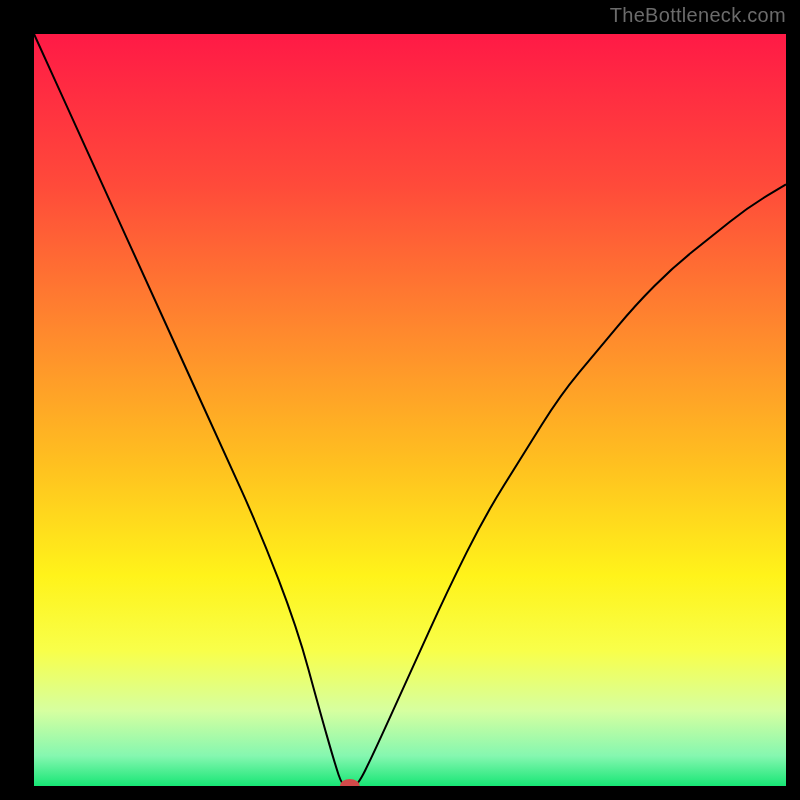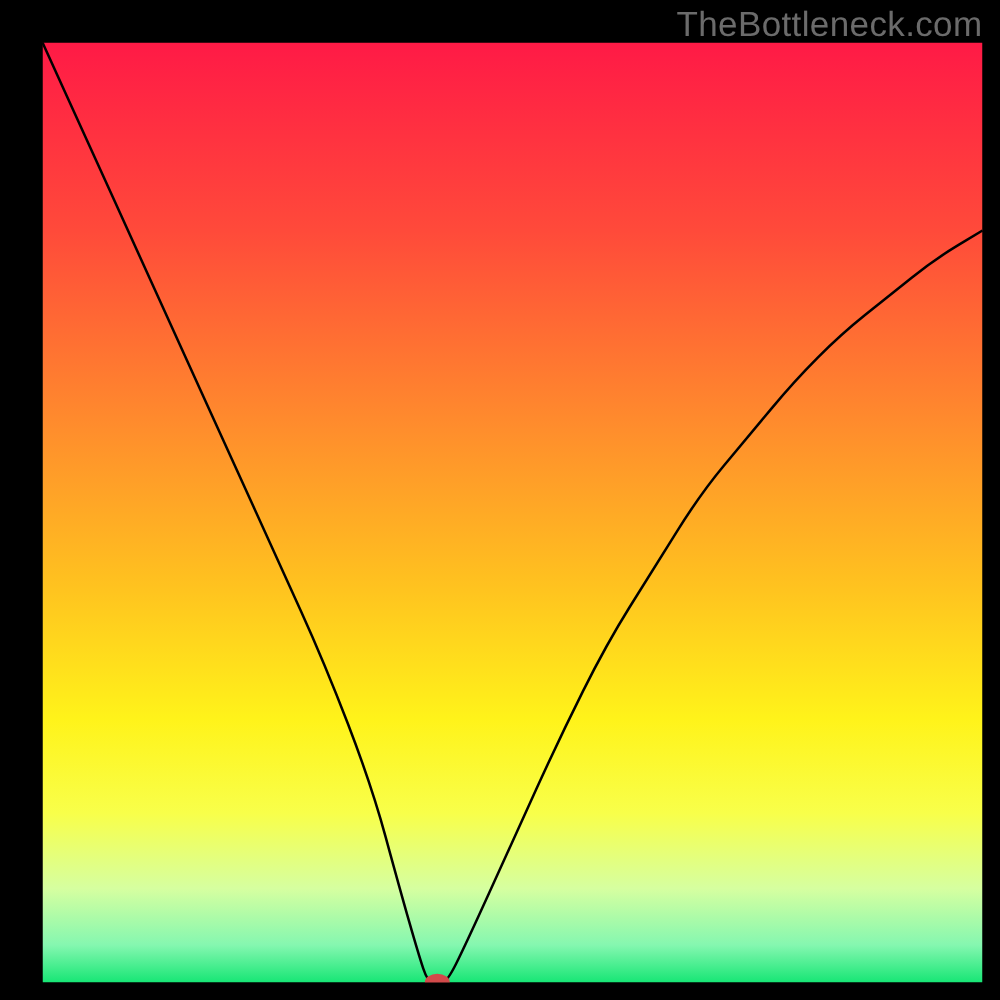--- a/index.html
+++ b/index.html
@@ -14,21 +14,21 @@
   .chart-wrap {
     position: relative;
     width: 800px;
     height: 800px;
   }
   .watermark {
     position: absolute;
     top: 4px;
     right: 14px;
     color: #6b6b6b;
-    font-size: 28px;
+    font-size: 20px;
     font-weight: 500;
     letter-spacing: 0.3px;
     z-index: 5;
     user-select: none;
   }
   svg.plot {
     position: absolute;
     left: 0;
     top: 0;
   }

